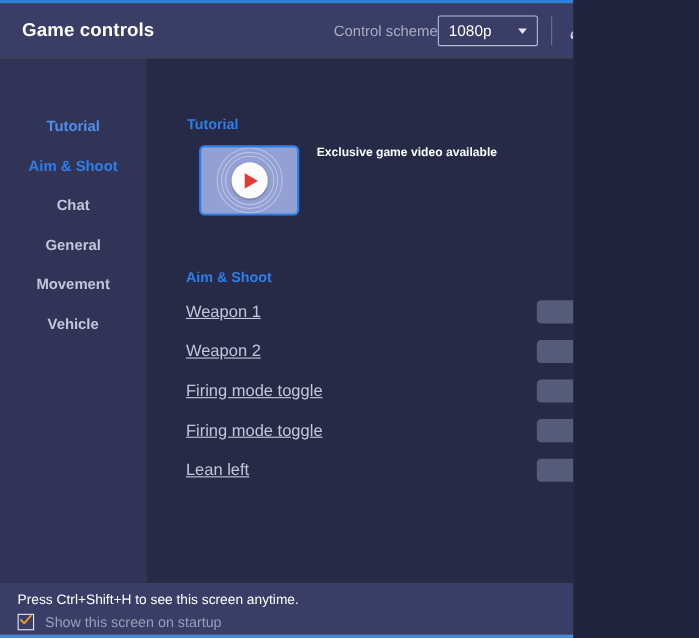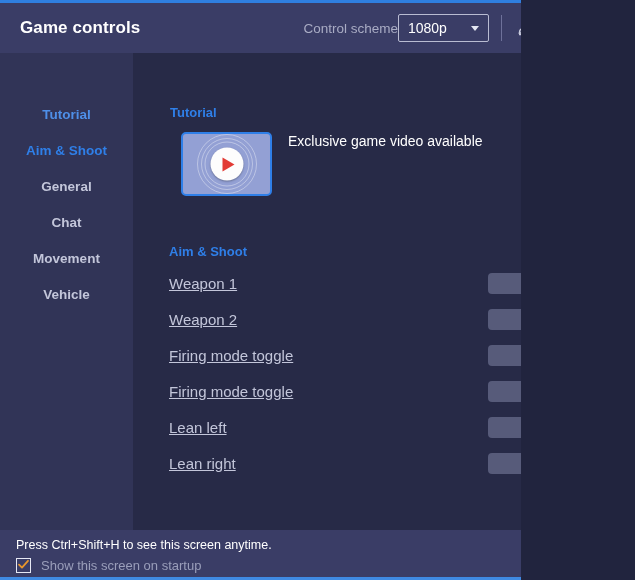--- a/index.html
+++ b/index.html
@@ -208,22 +208,22 @@
     border-bottom: 7px solid transparent;
     border-left: 12px solid #e23b35;
     margin-left: 4px;
   }
   .video-text {
     margin-left: 16px;
     padding-top: 1px;
   }
   .video-head {
     color: #ffffff;
-    font-size: 14px;
-    font-weight: normal;
+    font-size: 11px;
+    font-weight: bold;
     margin-bottom: 3px;
   }
   .video-desc {
     color: #a3a7c1;
     font-size: 13.5px;
     line-height: 18px;
     max-width: 256px;
   }
 
   
@@ -355,24 +355,24 @@
   </div>
 
   <div class="sidebar">
     <div class="side-item sel-soft">
       <span>Tutorial</span>
     </div>
     <div class="side-item sel-strong">
       <span>Aim &amp; Shoot</span>
     </div>
     <div class="side-item">
+      <span>Chat</span>
+    </div>
+    <div class="side-item">
       <span>General</span>
-    </div>
-    <div class="side-item">
-      <span>Chat</span>
     </div>
     <div class="side-item">
       <span>Movement</span>
     </div>
     <div class="side-item">
       <span>Vehicle</span>
     </div>
   </div>
 
   <div class="main">
@@ -409,24 +409,20 @@
         <span class="key-chip">B</span>
       </div>
       <div class="ctrl-row">
         <span class="ctrl-label">Firing mode toggle</span>
         <span class="key-chip">B</span>
       </div>
       <div class="ctrl-row">
         <span class="ctrl-label">Lean left</span>
         <span class="key-chip">Q</span>
       </div>
-      <div class="ctrl-row">
-        <span class="ctrl-label">Lean right</span>
-        <span class="key-chip">E</span>
-      </div>
 
     </div>
 
     <div class="scroll-track">
       <div class="scroll-thumb"></div>
     </div>
   </div>
 
   <div class="footer">
     <div class="footer-hint">Press Ctrl+Shift+H to see this screen anytime.</div>

